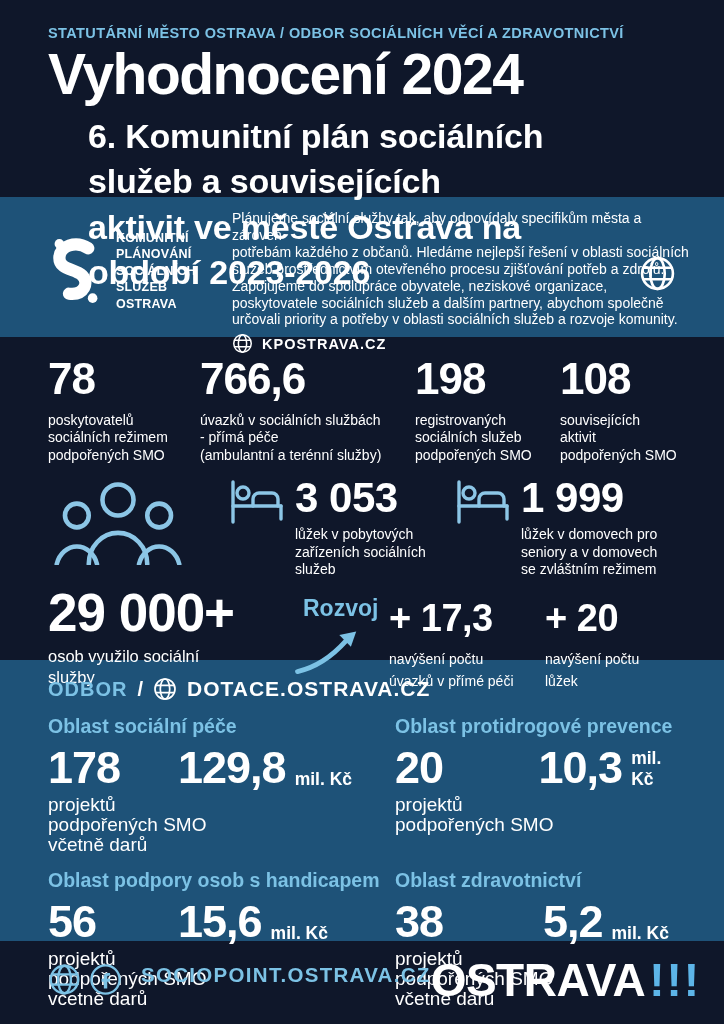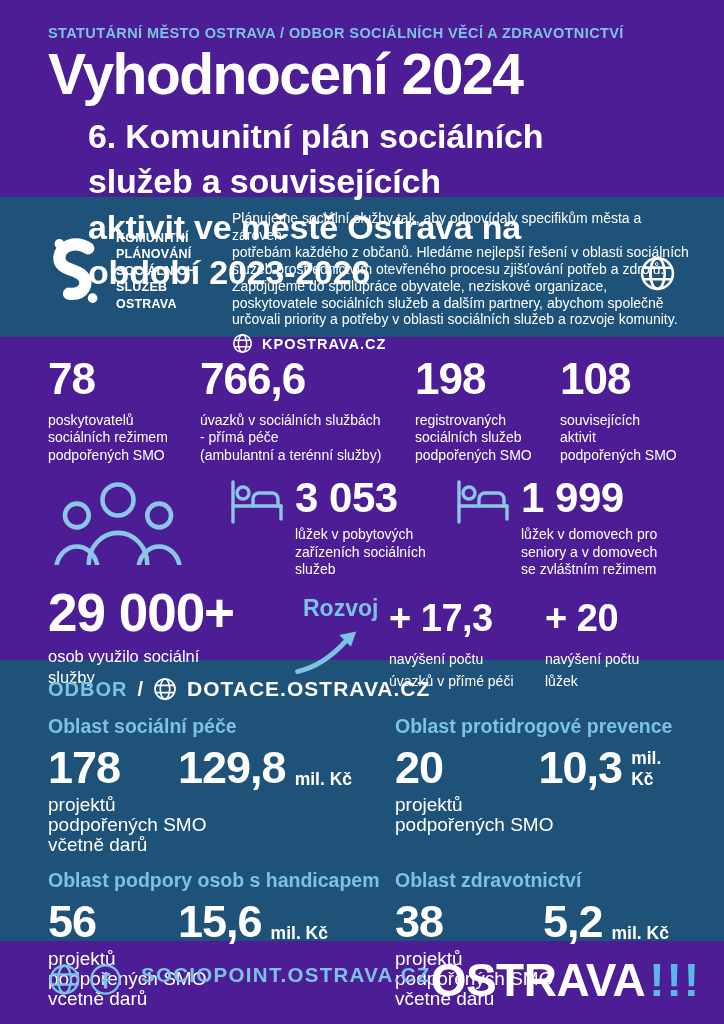--- a/index.html
+++ b/index.html
@@ -1,19 +1,19 @@
 <!DOCTYPE html>
 <html><head>
 <meta charset="utf-8">
 <style>
   * { margin:0; padding:0; box-sizing:border-box; }
   html,body { background:#0d2b47; }
   .page {
     position:relative; width:724px; height:1024px; margin:0 auto;
-    background:#4c1d95; color:#fff; overflow:hidden;
+    background:#0f172a; color:#fff; overflow:hidden;
     font-family:"Liberation Sans", sans-serif;
   }
   .pre { white-space:pre-line; }
 
   
   .hero { height:197px; padding:25px 40px 0 48px; }
   .eyebrow { color:#7cc2e5; font-size:14.5px; font-weight:bold; letter-spacing:0.4px; }
   .title { color:#fff; font-size:57px; font-weight:bold; letter-spacing:-1.5px; line-height:1.05; margin-top:4px; }
   .subtitle-row { display:flex; align-items:flex-end; margin-top:9px; }
   .subtitle { flex:1; font-size:34px; font-weight:bold; line-height:1.34; letter-spacing:-0.2px;margin-left:40px; }

